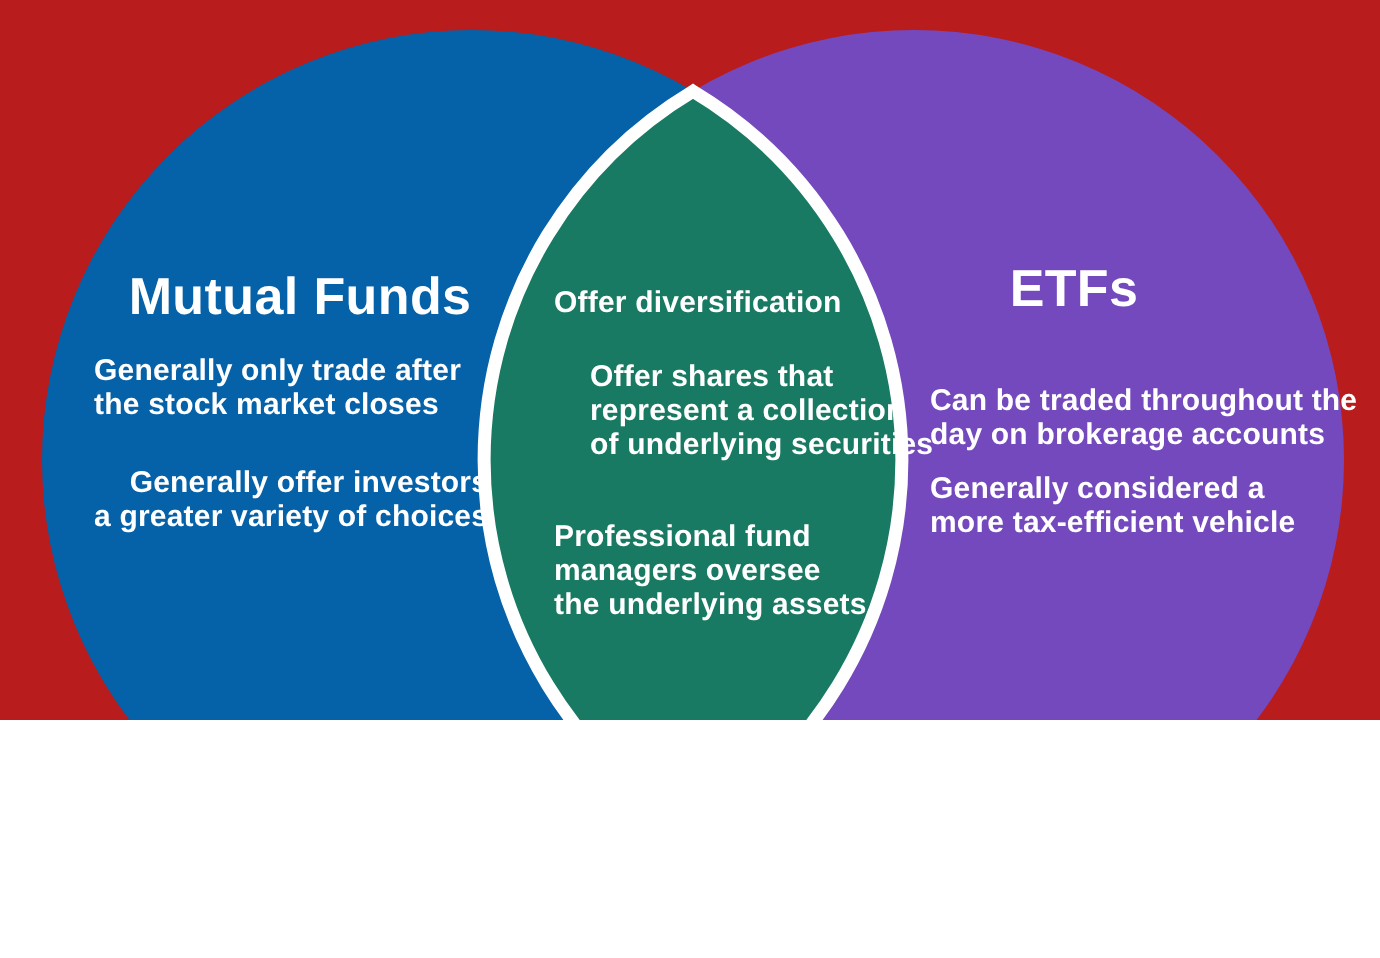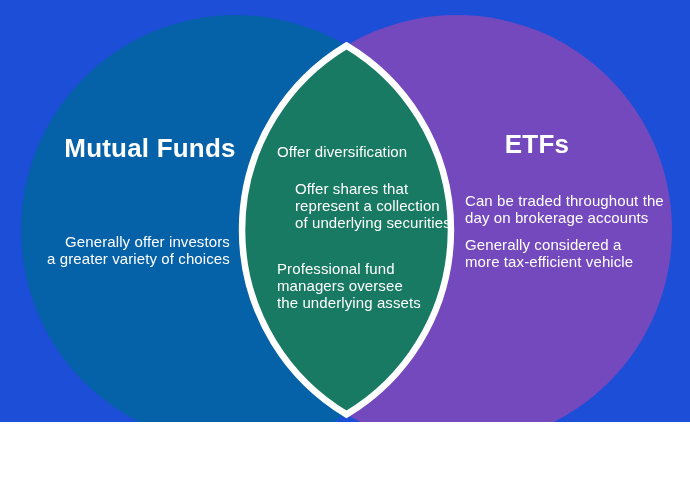--- a/index.html
+++ b/index.html
@@ -4,34 +4,34 @@
 <style>
   html, body {
     margin: 0;
     padding: 0;
     background: #ffffff;
     font-family: "Liberation Sans", sans-serif;
   }
   .venn-wrap {
     position: relative;
     width: 690px;
-    height: 422px;
+    height: 360px;
     overflow: hidden;
-    background: #1d4ed8;
+    background: #b91c1c;
   }
   .venn-svg {
     position: absolute;
     left: 0;
     top: 0;
   }
   .txt {
     position: absolute;
     color: #ffffff;
     white-space: pre;
-    font-weight: normal;
+    font-weight: bold;
     font-size: 15px;
     line-height: 17px;
     letter-spacing: 0.1px;
   }
   .circle-title {
     position: absolute;
     color: #ffffff;
     font-weight: bold;
     font-size: 26px;
     line-height: 31px;
@@ -45,20 +45,22 @@
 <div class="venn-wrap">
 
   <svg class="venn-svg" width="690" height="479" viewBox="0 0 690 479">
     <circle cx="236" cy="230" r="215" fill="#0561a8"></circle>
     <circle cx="457" cy="230" r="215" fill="#7549be"></circle>
     <path d="M 346.5 45.6 A 215 215 0 0 1 346.5 414.4 A 215 215 0 0 1 346.5 45.6 Z" stroke-width="6.5" stroke-linejoin="miter" stroke-miterlimit="4" fill="#187a62"></path>
     <path d="M 346.5 45.6 A 215 215 0 0 1 346.5 414.4 A 215 215 0 0 1 346.5 45.6 Z" fill="none" stroke="#ffffff" stroke-width="6.5" stroke-linejoin="miter" stroke-miterlimit="4"></path>
   </svg>
 
   <div class="circle-title" style="left:45px; top:133px; width:210px;">Mutual Funds</div>
+  <div class="txt" style="left:47px; top:177px;">Generally only trade after
+the stock market closes</div>
   <div class="txt" style="left:47px; top:233px;text-align:right;">Generally offer investors
 a greater variety of choices</div>
 
   <div class="txt" style="left:277px; top:143px;">Offer diversification</div>
   <div class="txt" style="left:295px; top:180px;">Offer shares that
 represent a collection
 of underlying securities</div>
   <div class="txt" style="left:277px; top:236px;margin-top:24px;">Professional fund
 managers oversee
 the underlying assets</div>

